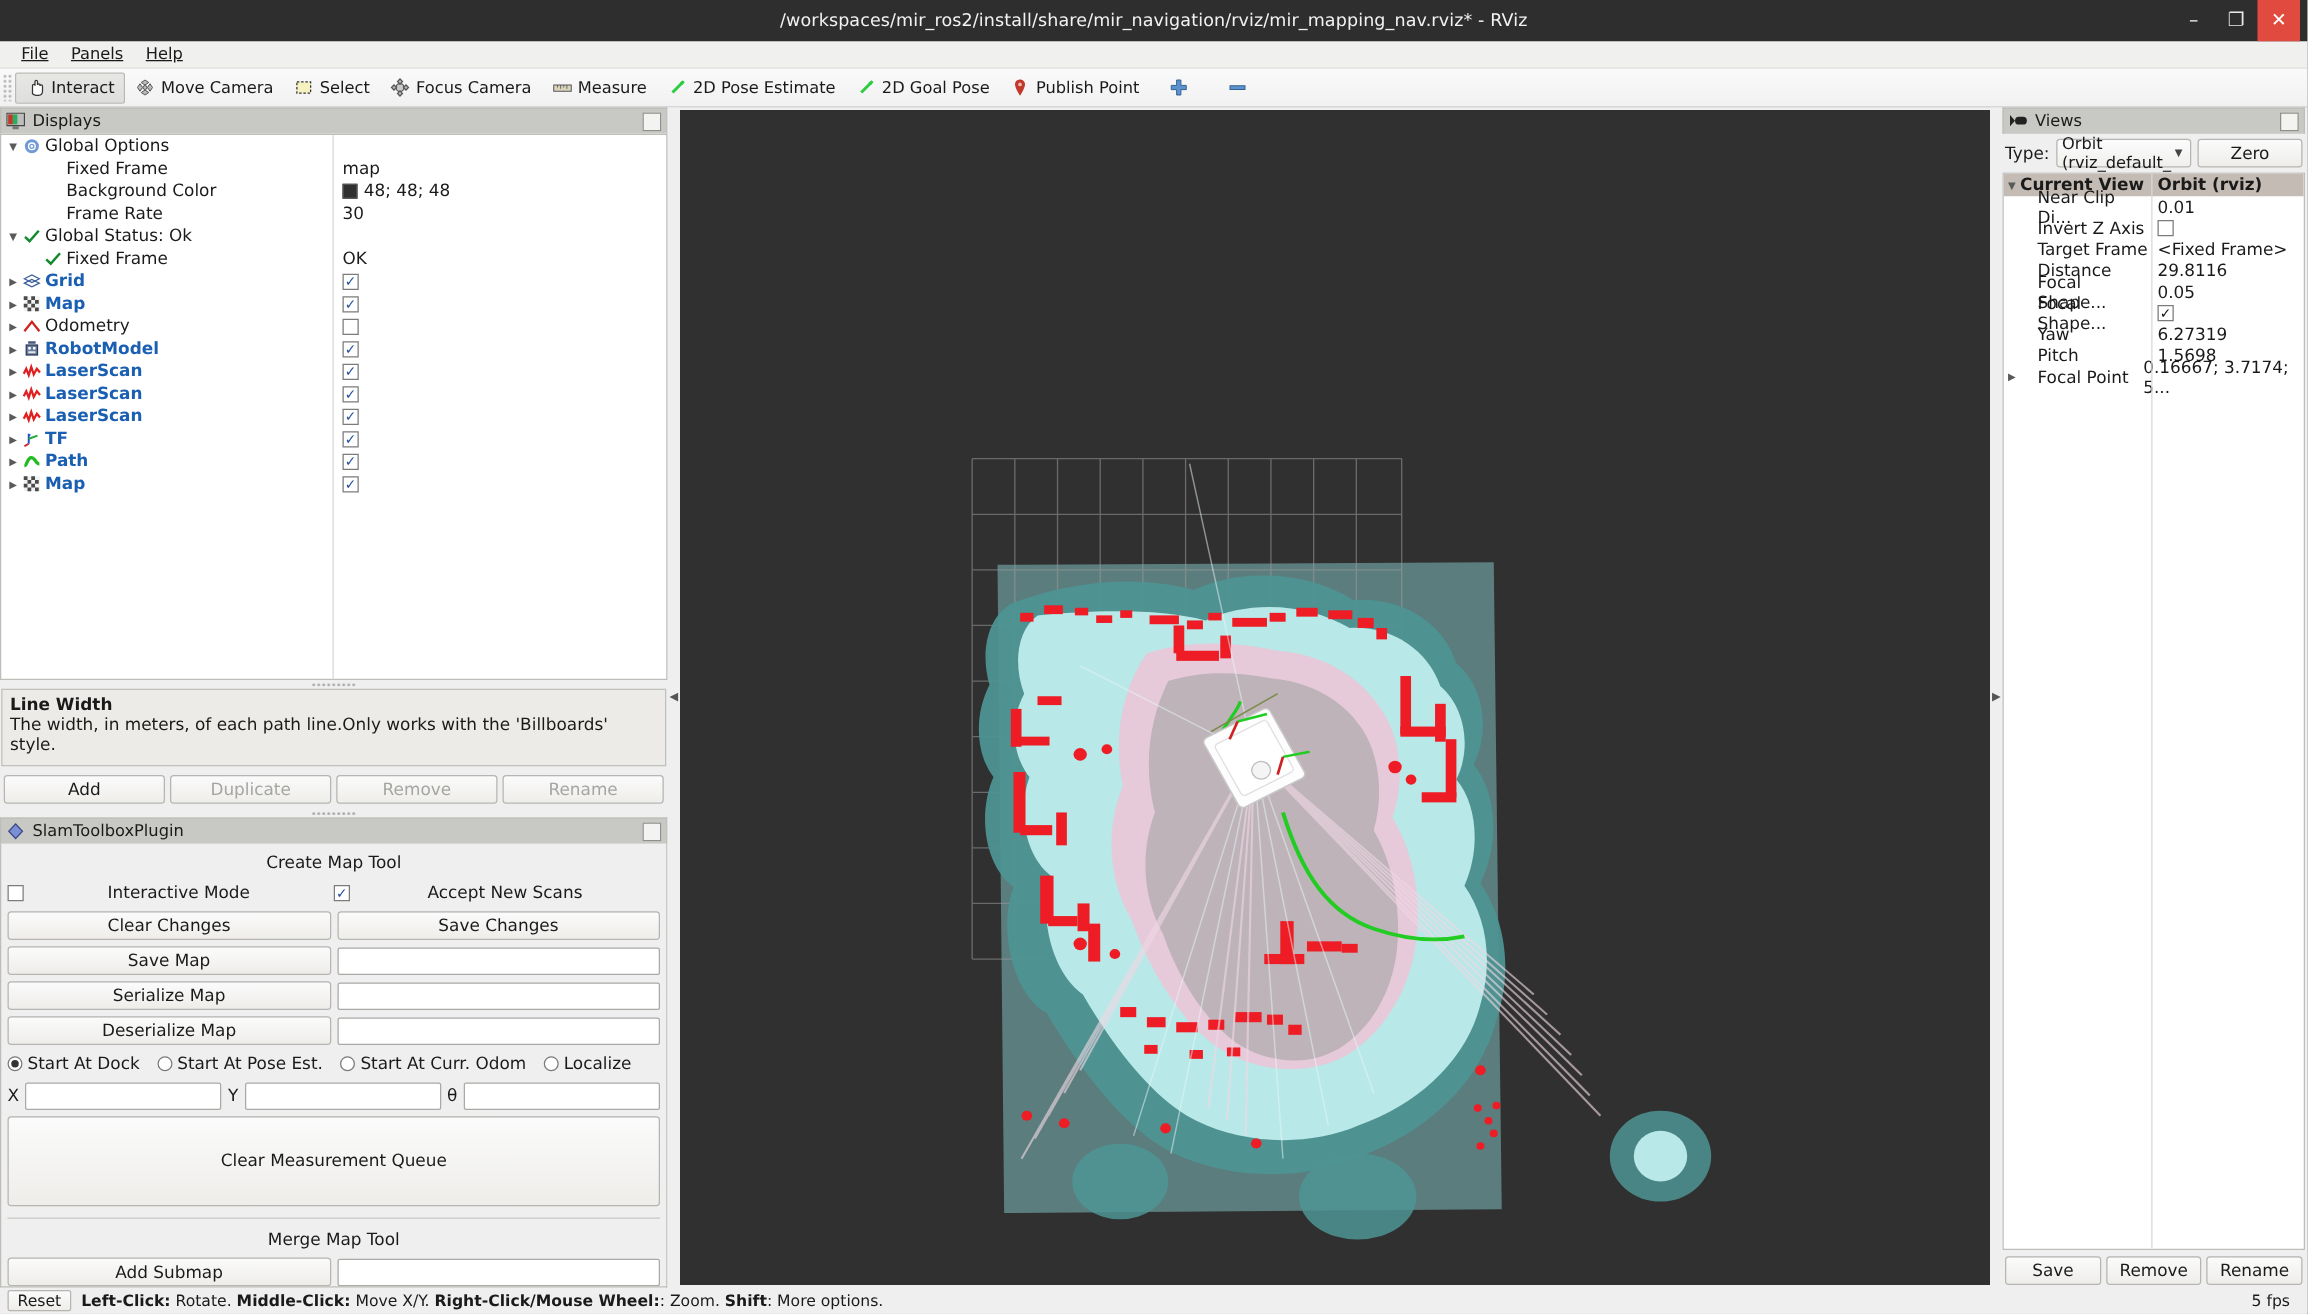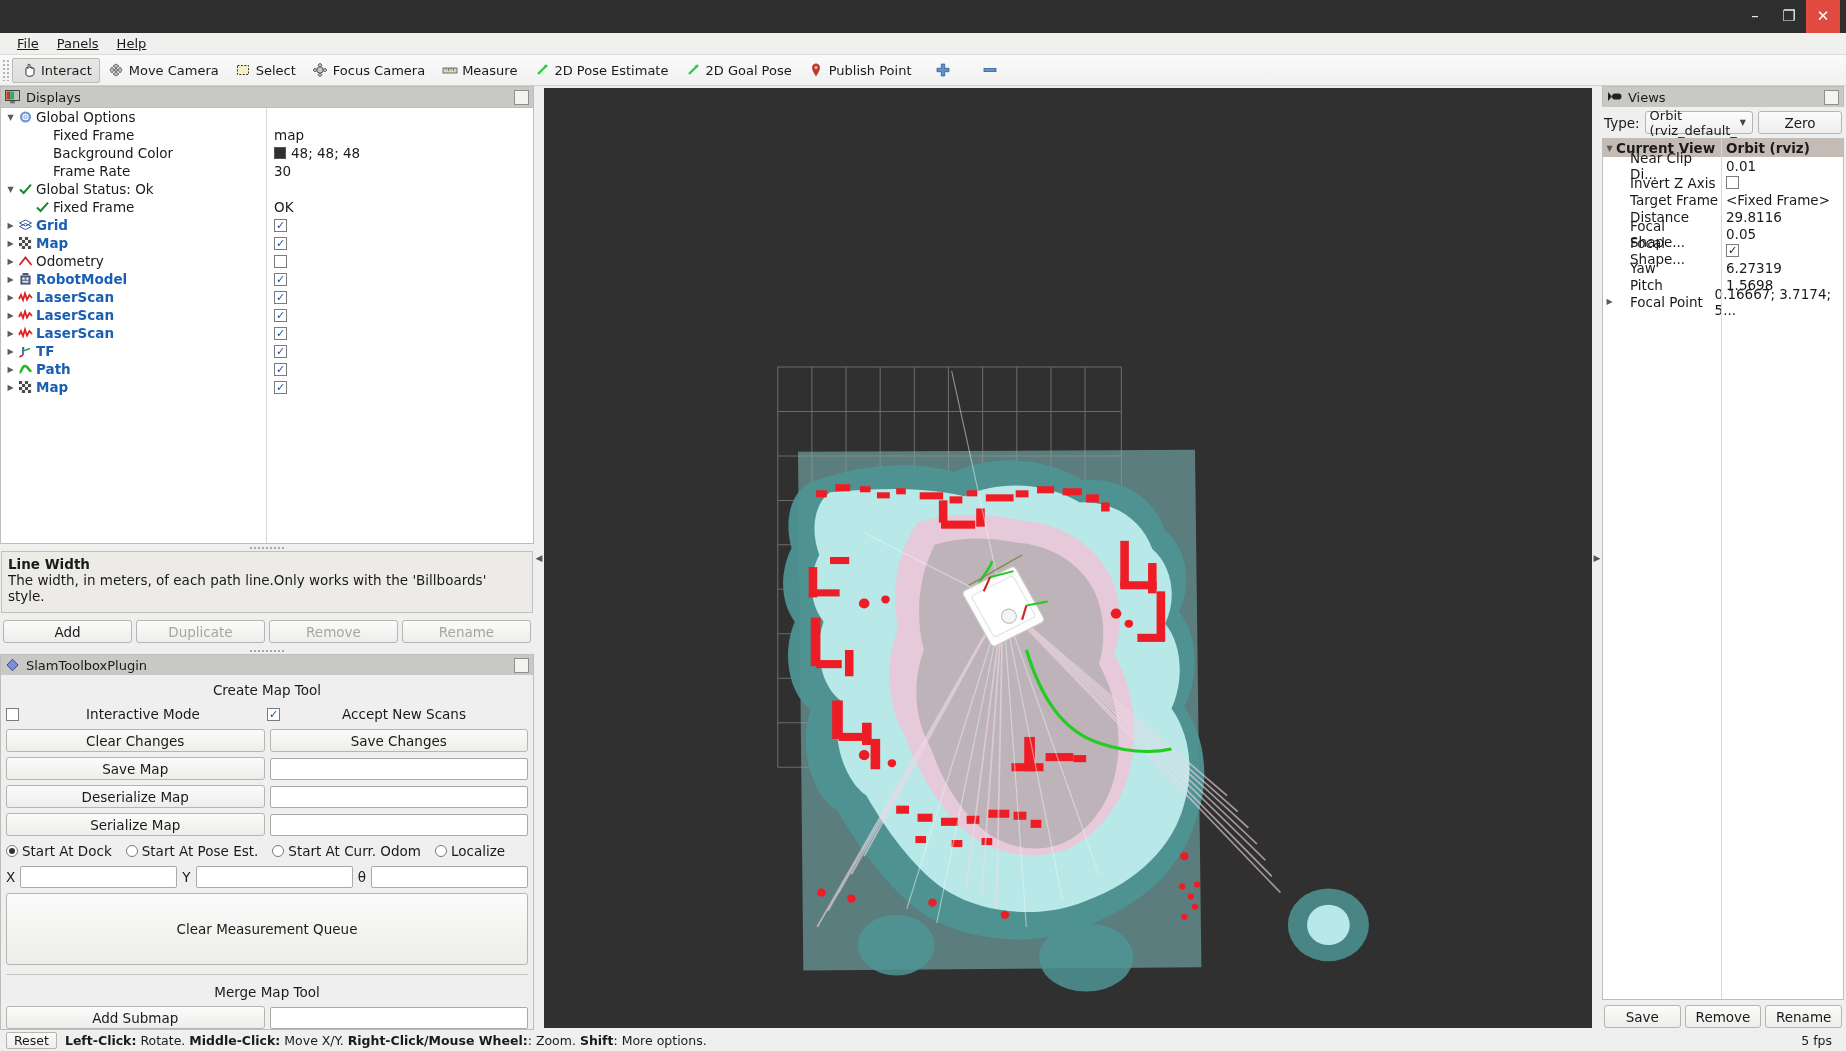--- a/index.html
+++ b/index.html
@@ -280,20 +280,21 @@
     background: linear-gradient(#fbfbfb,#eeedea);
     display: flex; align-items: center; font-size: 12.5px;
   }
   #statusbar .hint b { font-weight: bold; }
   #statusbar .fps { margin-left: auto; padding-right: 8px; }
 </style>
 </head>
 <body>
 
 <div id="titlebar">
+  <span class="title-text">/workspaces/mir_ros2/install/share/mir_navigation/rviz/mir_mapping_nav.rviz* - RViz</span>
   <div class="wbtns">
     <div class="wbtn">–</div>
     <div class="wbtn">❐</div>
     <div class="wbtn close">✕</div>
   </div>
 </div>
 
 <div id="menubar">
   <div class="menu-item"><u>File</u></div>
   <div class="menu-item"><u>Panels</u></div>
@@ -730,26 +731,26 @@
         <div class="btn half">Clear Changes</div>
         <div class="btn half">Save Changes</div>
       </div>
 
       <div class="row2">
         <div class="btn half">Save Map</div>
         <div class="txt half"></div>
       </div>
 
       <div class="row2">
-        <div class="btn half">Deserialize Map</div>
+        <div class="btn half">Serialize Map</div>
         <div class="txt half"></div>
       </div>
 
       <div class="row2">
-        <div class="btn half">Serialize Map</div>
+        <div class="btn half">Deserialize Map</div>
         <div class="txt half"></div>
       </div>
 
       <div class="cbrow" style="gap:4px;">
         <span class="radio on"></span>
         <span style="margin-right:10px;">Start At Dock</span>
         <span class="radio"></span>
         <span style="margin-right:10px;">Start At Pose Est.</span>
         <span class="radio"></span>
         <span style="margin-right:10px;">Start At Curr. Odom</span>

